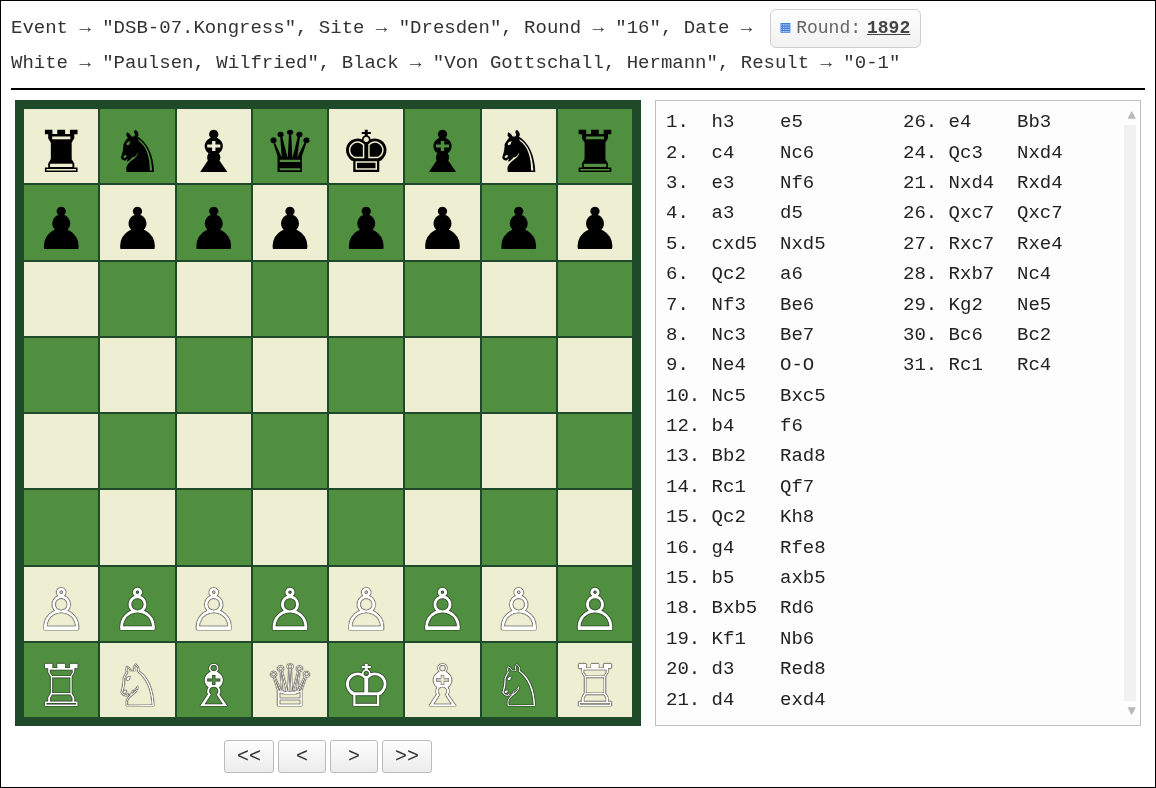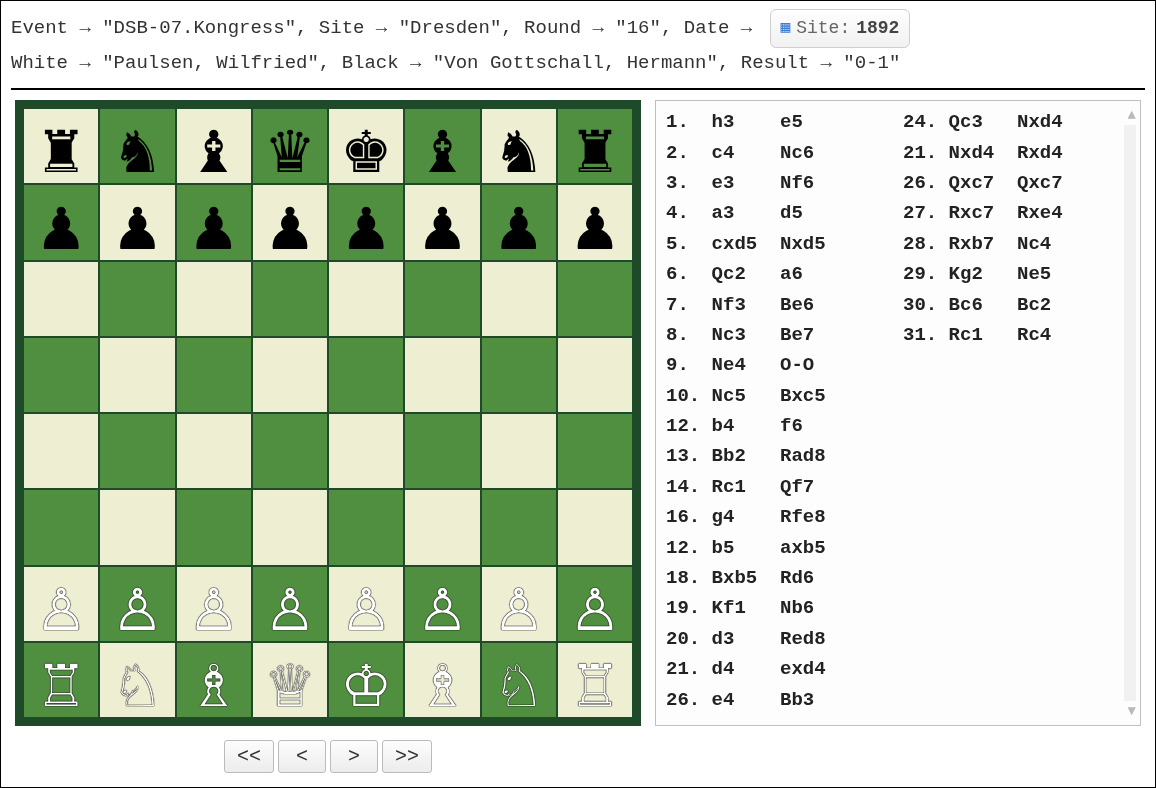--- a/index.html
+++ b/index.html
@@ -31,21 +31,21 @@
     border: 1px solid #cfcfcf;
     border-radius: 6px;
     background: linear-gradient(#fefefe,#f1f1f1);
     padding: 4px 10px;
     font-family: inherit;
     font-size: 18px;
     color: #666;
     margin-left: 6px;
   }
   .year-badge .yicon { color: #3b7dd8; font-size: 16px; }
-  .year-badge .yyear { font-weight: bold; color: #444; }
+  .year-badge .yyear { font-weight: bold; color: #444; text-decoration: underline; }
   .rule {
     border: none;
     border-top: 2px solid #000;
     margin: 4px 0 10px 0;
   }
   .content {
     display: flex;
     gap: 14px;
     align-items: flex-start;
     padding: 0 4px;
@@ -100,21 +100,20 @@
   }
   .moves-inner {
     height: 100%;
     overflow: hidden;
     column-count: 2;
     column-gap: 10px;
     column-fill: auto;
     font-size: 19px;
     line-height: 1.6;
     color: #222;
-    font-weight: bold;
   }
   .move-row { white-space: pre; break-inside: avoid; }
   .scroll-arrow {
     position: absolute;
     right: 4px;
     color: #b9b9b9;
     font-size: 14px;
     user-select: none;
   }
   .scroll-arrow.up { top: 6px; }
@@ -134,21 +133,21 @@
 <div class="frame">
 
   <div class="header">
     <div class="header-row" id="hdr1">
         <span class="kv">Event → "DSB-07.Kongress", </span>
         <span class="kv">Site → "Dresden", </span>
         <span class="kv">Round → "16", </span>
         <span class="kv">Date → </span>
         <span class="year-badge">
           <span class="yicon">▦</span>
-          <span>Site:</span> 
+          <span>Round:</span> 
           <span class="yyear">1892</span>
         </span>
       </div>
     <div class="header-row" id="hdr2">
         <span class="kv">White → "Paulsen, Wilfried", </span>
         <span class="kv">Black → "Von Gottschall, Hermann", </span>
         <span class="kv">Result → "0-1"</span>
       </div>
   </div>
 
@@ -306,22 +305,23 @@
           <div class="move-row">4.  a3    d5</div>
           <div class="move-row">5.  cxd5  Nxd5</div>
           <div class="move-row">6.  Qc2   a6</div>
           <div class="move-row">7.  Nf3   Be6</div>
           <div class="move-row">8.  Nc3   Be7</div>
           <div class="move-row">9.  Ne4   O-O</div>
           <div class="move-row">10. Nc5   Bxc5</div>
           <div class="move-row">12. b4    f6</div>
           <div class="move-row">13. Bb2   Rad8</div>
           <div class="move-row">14. Rc1   Qf7</div>
+          <div class="move-row">15. Qc2   Kh8</div>
           <div class="move-row">16. g4    Rfe8</div>
-          <div class="move-row">12. b5    axb5</div>
+          <div class="move-row">15. b5    axb5</div>
           <div class="move-row">18. Bxb5  Rd6</div>
           <div class="move-row">19. Kf1   Nb6</div>
           <div class="move-row">20. d3    Red8</div>
           <div class="move-row">21. d4    exd4</div>
           <div class="move-row">26. e4    Bb3</div>
           <div class="move-row">24. Qc3   Nxd4</div>
           <div class="move-row">21. Nxd4  Rxd4</div>
           <div class="move-row">26. Qxc7  Qxc7</div>
           <div class="move-row">27. Rxc7  Rxe4</div>
           <div class="move-row">28. Rxb7  Nc4</div>

